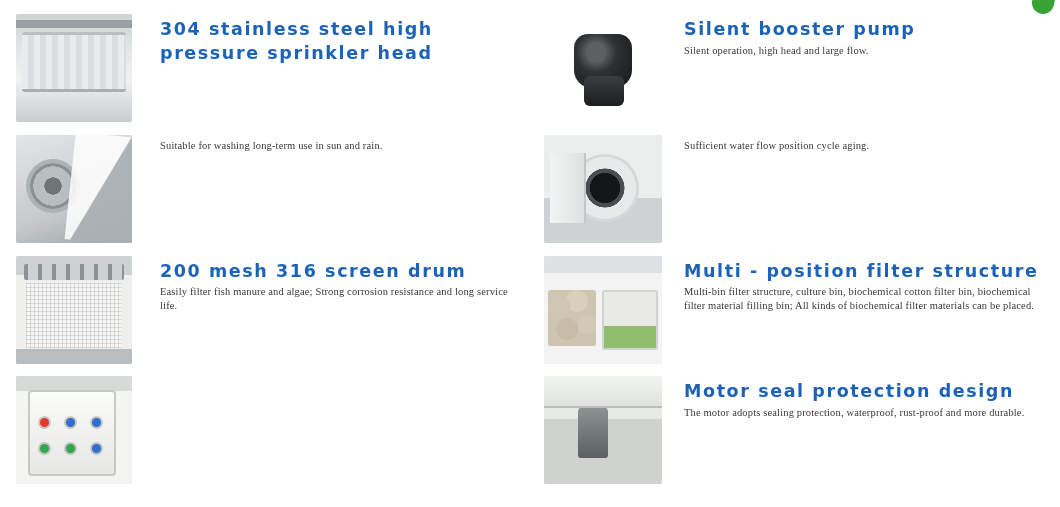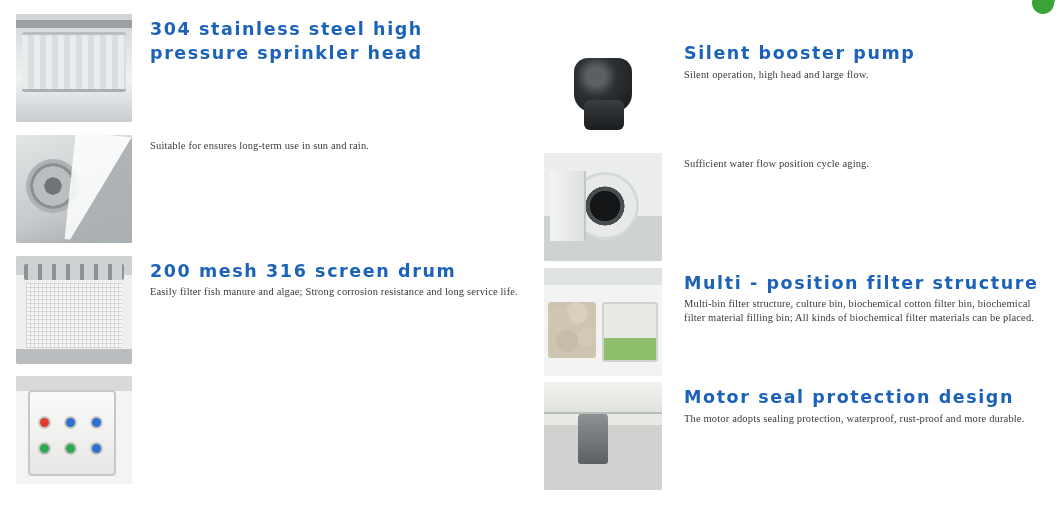--- a/index.html
+++ b/index.html
@@ -34,21 +34,20 @@
     box-sizing: border-box;
     display: flex;
     flex-direction: column;
   }
 
   .col-left {
     padding: 14px 10px 10px 16px;
   }
   .col-right {
     padding: 14px 10px 10px 14px;
-    margin-top: 24px;
   }
 
   .feature {
     display: flex;
     align-items: flex-start;
     box-sizing: border-box;
     height: 122px;
   }
 
   .thumb {
@@ -60,21 +59,21 @@
     position: relative;
     background: #d9dcdd;
   }
 
   .col-right .thumb {
     width: 118px;
     flex: 0 0 118px;
   }
 
   .txt {
-    padding-left: 18px;
+    padding-left: 28px;
     padding-top: 4px;
     flex: 1 1 auto;
     min-width: 0;
   }
 
   .col-right .txt {
     padding-left: 22px;
   }
 
   .f-title {
@@ -276,21 +275,21 @@
         <div class="txt">
           <p class="f-title">304 stainless steel high pressure sprinkler head</p>
         </div>
       </div>
 
       <div class="feature">
         <div class="thumb">
           <div class="img-inner im-gear"></div>
         </div>
         <div class="txt">
-          <p class="f-desc">Suitable for ensures long-term use in sun and rain.</p>
+          <p class="f-desc">Suitable for washing long-term use in sun and rain.</p>
         </div>
       </div>
 
       <div class="feature">
         <div class="thumb">
           <div class="img-inner im-mesh"></div>
         </div>
         <div class="txt">
           <p class="f-title">200 mesh 316 screen drum</p>
           <p class="f-desc">Easily filter fish manure and algae; Strong corrosion resistance and long service life.</p>

